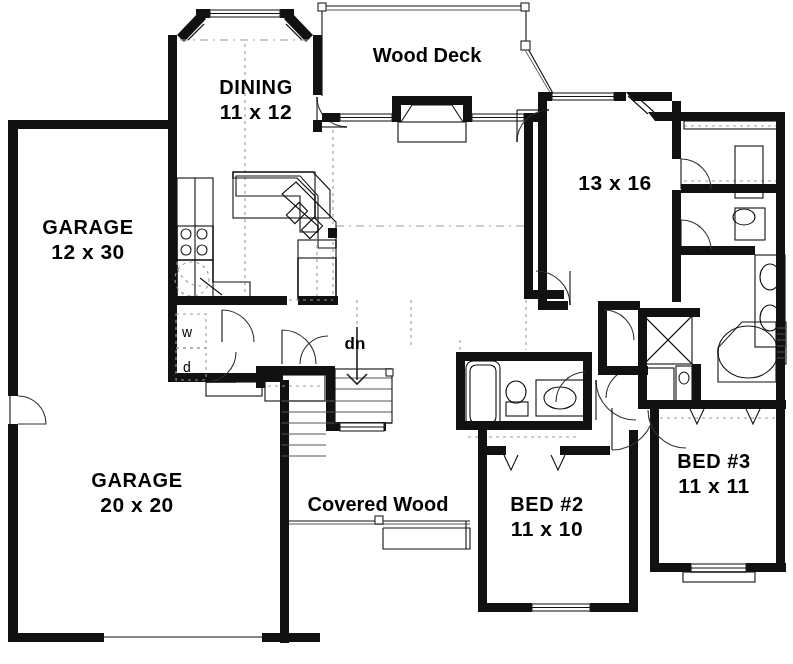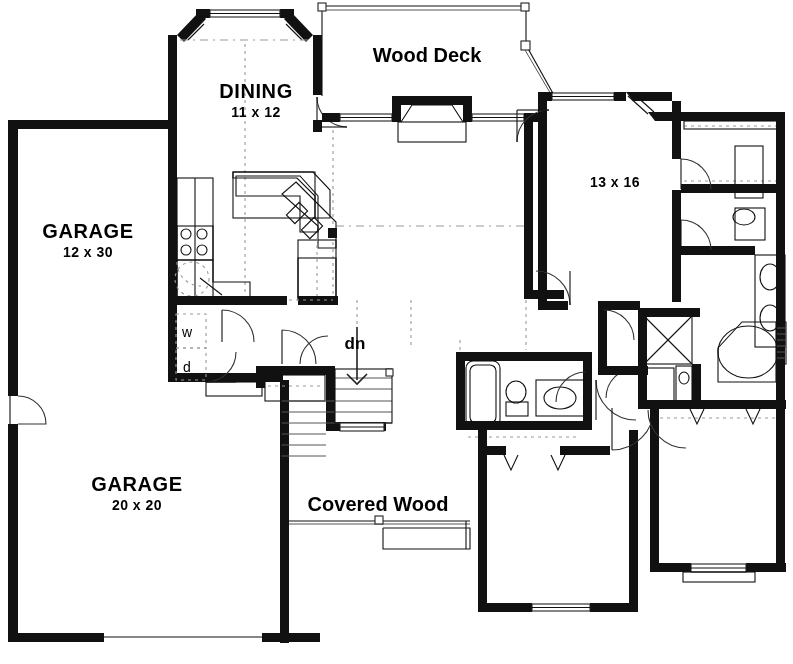--- a/index.html
+++ b/index.html
@@ -21,21 +21,21 @@
     white-space:nowrap;
     text-align:center;
     line-height:1.18;
     pointer-events:none;
   }
   .lbl.room{
     font-weight:bold;
     font-size:20px;
     letter-spacing:.6px;
   }
-  .lbl.room .dim{display:block;font-size:14px;font-weight:bold;letter-spacing:.5px;}
+  .lbl.room .dim{display:block;font-size:21px;font-weight:bold;letter-spacing:.5px;}
   .lbl.soft{
     font-weight:bold;
     font-size:20px;
     letter-spacing:0px;
   }
   .lbl.tiny{
     font-weight:bold;
     font-size:17px;
   }
   .lbl.fix{
@@ -434,21 +434,29 @@
   <div class="lbl room ctr" style="left:249px; top:100px;margin-left:7px;">
     <span>DINING</span>
     <span class="dim">11 x 12</span>
   </div>
 
 
   <div class="lbl room ctr" style="left:615px; top:183px; line-height:1.12;">
     <span class="dim">13 x 16</span>
   </div>
 
-
+  <div class="lbl room ctr" style="left:547px; top:517px;">
+    <span>BED #2</span>
+    <span class="dim">11 x 10</span>
+  </div>
+
+  <div class="lbl room ctr" style="left:714px; top:474px;">
+    <span>BED #3</span>
+    <span class="dim">11 x 11</span>
+  </div>
 
   <div class="lbl soft ctr" style="left:427px; top:56px;">Wood Deck</div>
 
   <div class="lbl soft ctr" style="left:378px; top:505px;">Covered Wood</div>
 
   <div class="lbl tiny ctr" style="left:355px; top:344px;">dn</div>
 
   <div class="lbl fix ctr" style="left:187px; top:332px;">w</div>
 
   <div class="lbl fix ctr" style="left:187px; top:367px;">d</div>

